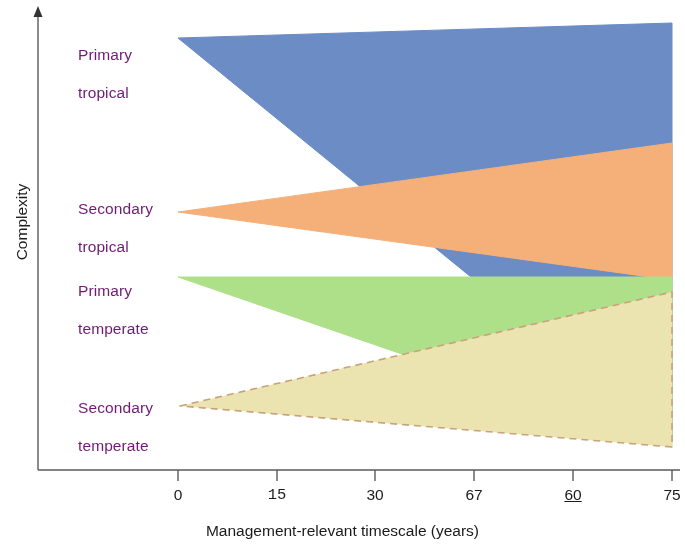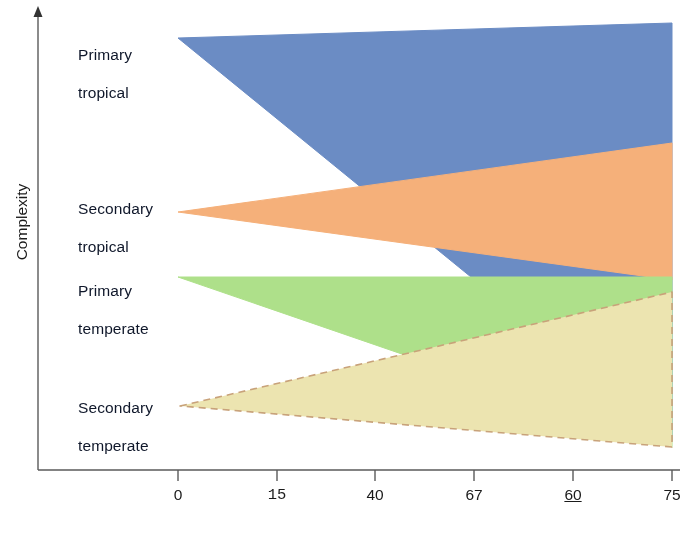--- a/index.html
+++ b/index.html
@@ -9,21 +9,21 @@
     font-family:"Liberation Sans", sans-serif;
     color:#1a1a1a;
     overflow:hidden;
   }
   #stage{position:relative;width:685px;height:549px;}
   svg#plot{position:absolute;left:0;top:0;width:685px;height:549px;display:block;}
   .band-label{
     position:absolute;
     font-size:15.5px;
     line-height:19px;
-    color:#0f172a;
+    color:#701a75;
     text-align:left;
     white-space:pre-line;
     letter-spacing:0.1px;
   }
   .tick-label{
     position:absolute;
     font-size:15.5px;
     color:#1b1b1b;
     text-align:center;
     width:40px;
@@ -96,20 +96,21 @@
     <span>temperate</span>
   </div>
 
   <div class="band-label" style="left:78px; top:379px;">
     <span>Secondary</span><br>
     <span>temperate</span>
   </div>
 
   <div class="tick-label" style="left:158px; top:486px;">0</div>
   <div class="tick-label" style="left:257px; top:486px;font-family:Liberation Mono, monospace;">15</div>
-  <div class="tick-label" style="left:355px; top:486px;">40</div>
+  <div class="tick-label" style="left:355px; top:486px;">30</div>
   <div class="tick-label" style="left:454px; top:486px;">67</div>
   <div class="tick-label" style="left:553px; top:486px;text-decoration:underline;">60</div>
   <div class="tick-label" style="left:652px; top:486px;">75</div>
 
+  <div id="xaxis-title">Management-relevant timescale (years)</div>
   <div id="yaxis-title">Complexity</div>
 
 </div>
 
 </body></html>

